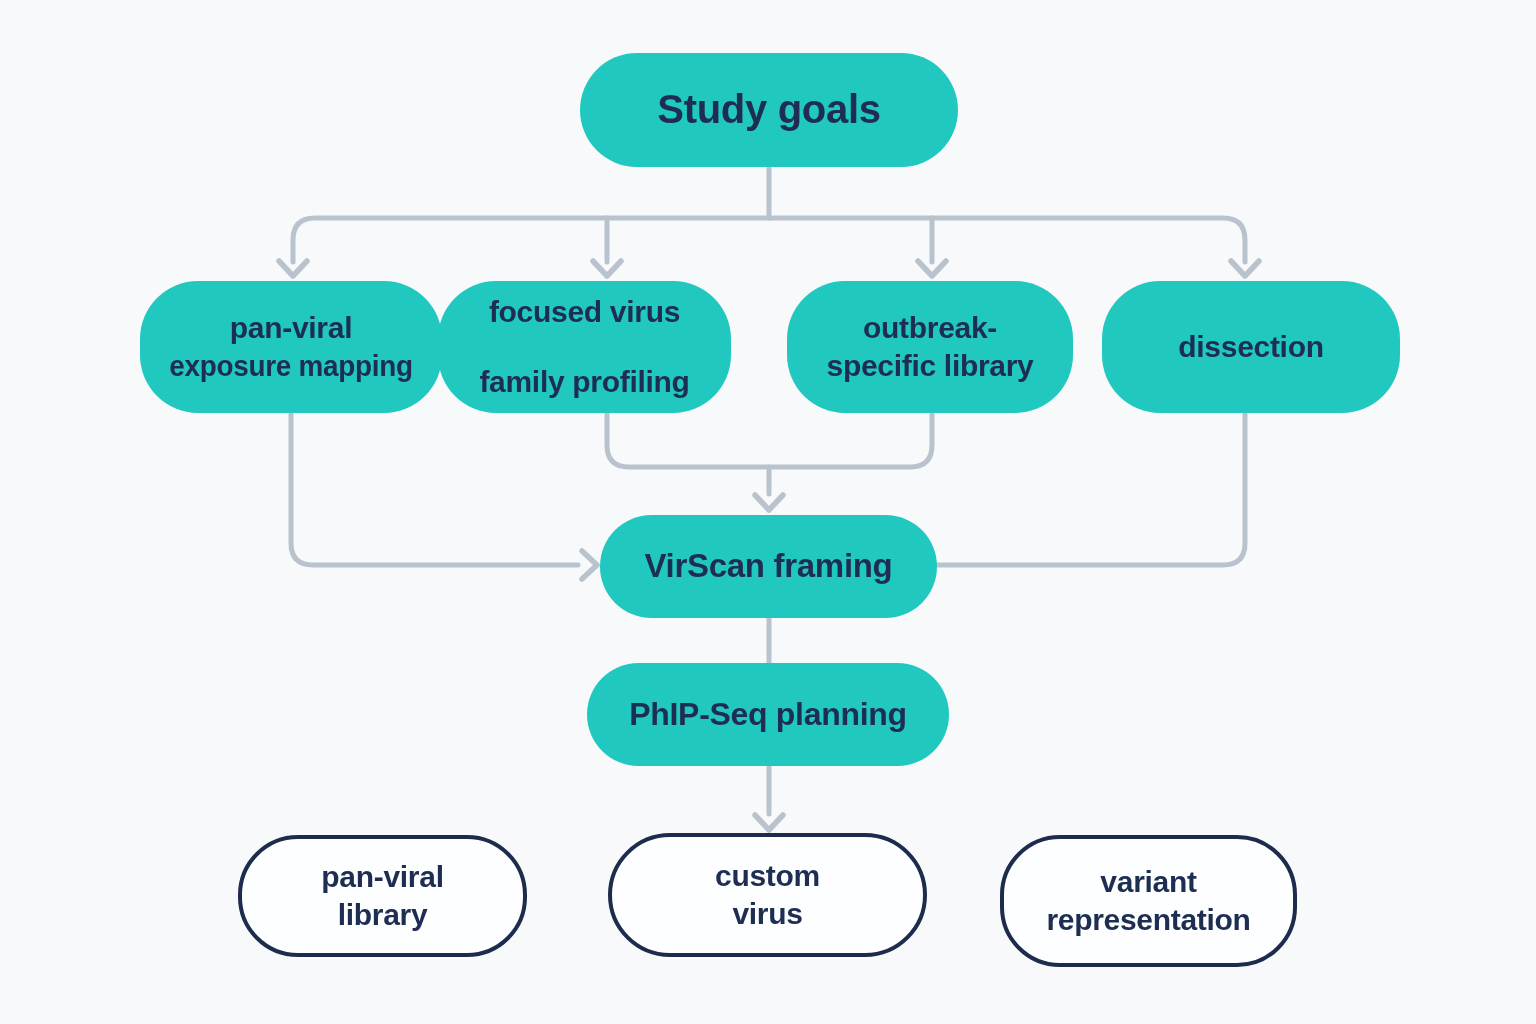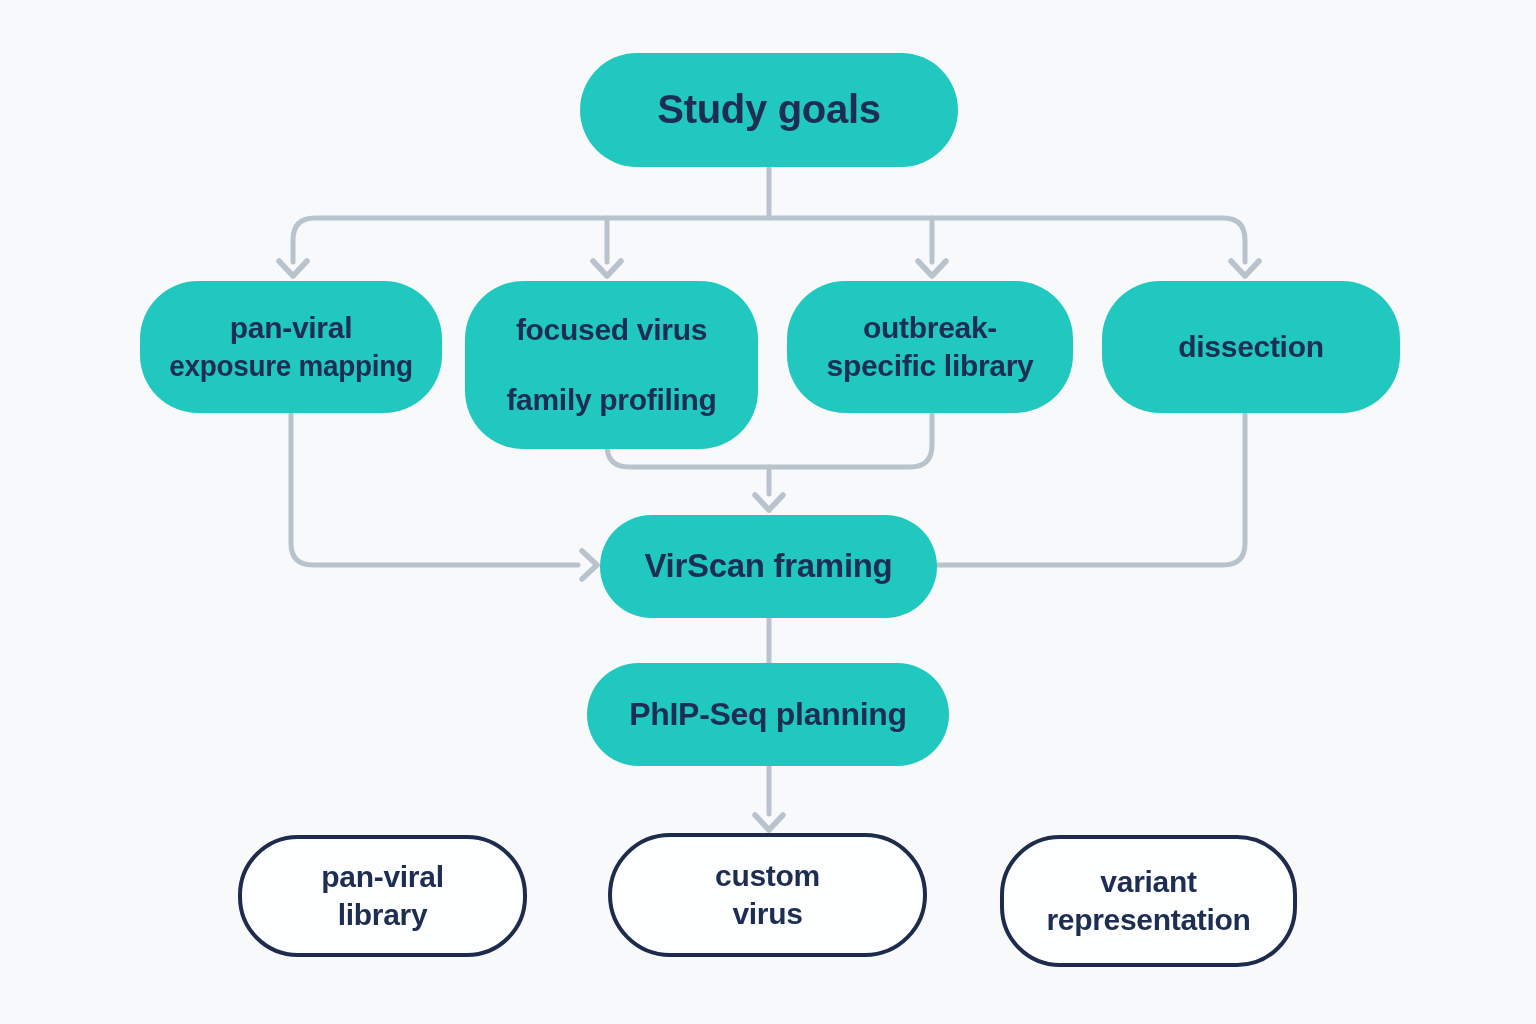--- a/index.html
+++ b/index.html
@@ -59,21 +59,21 @@
   .outline{
     background:var(--outline_fill);
     border:4px solid var(--outline_border);
   }
   .node span{ display:block; }
   .condensed{ transform:scaleX(0.93); transform-origin:center; white-space:nowrap; }
 
   
   .n-study   { left:580px;  top:53px;  width:378px; height:114px; border-radius:57px; font-size:40px; }
   .n-goal1   { left:140px;  top:281px; width:302px; height:132px; border-radius:58px; font-size:30px; }
-  .n-goal2   { left:465px;  top:281px; width:293px; height:168px; border-radius:58px; font-size:30px;gap:32px; }
+  .n-goal2   { left:438px;  top:281px; width:293px; height:132px; border-radius:58px; font-size:30px;gap:32px; }
   .n-goal3   { left:787px;  top:281px; width:286px; height:132px; border-radius:58px; font-size:30px;text-align:right; }
   .n-goal4   { left:1102px; top:281px; width:298px; height:132px; border-radius:58px; font-size:30px; }
   .n-virscan { left:600px;  top:515px; width:337px; height:103px; border-radius:52px; font-size:33px; }
   .n-phip    { left:587px;  top:663px; width:362px; height:103px; border-radius:52px; font-size:32px; }
   .n-out1    { left:238px;  top:835px; width:289px; height:122px; border-radius:60px; font-size:30px; }
   .n-out2    { left:608px;  top:833px; width:319px; height:124px; border-radius:62px; font-size:30px; }
   .n-out3    { left:1000px; top:835px; width:297px; height:132px; border-radius:60px; font-size:30px; }
 </style>
 </head>
 <body>

